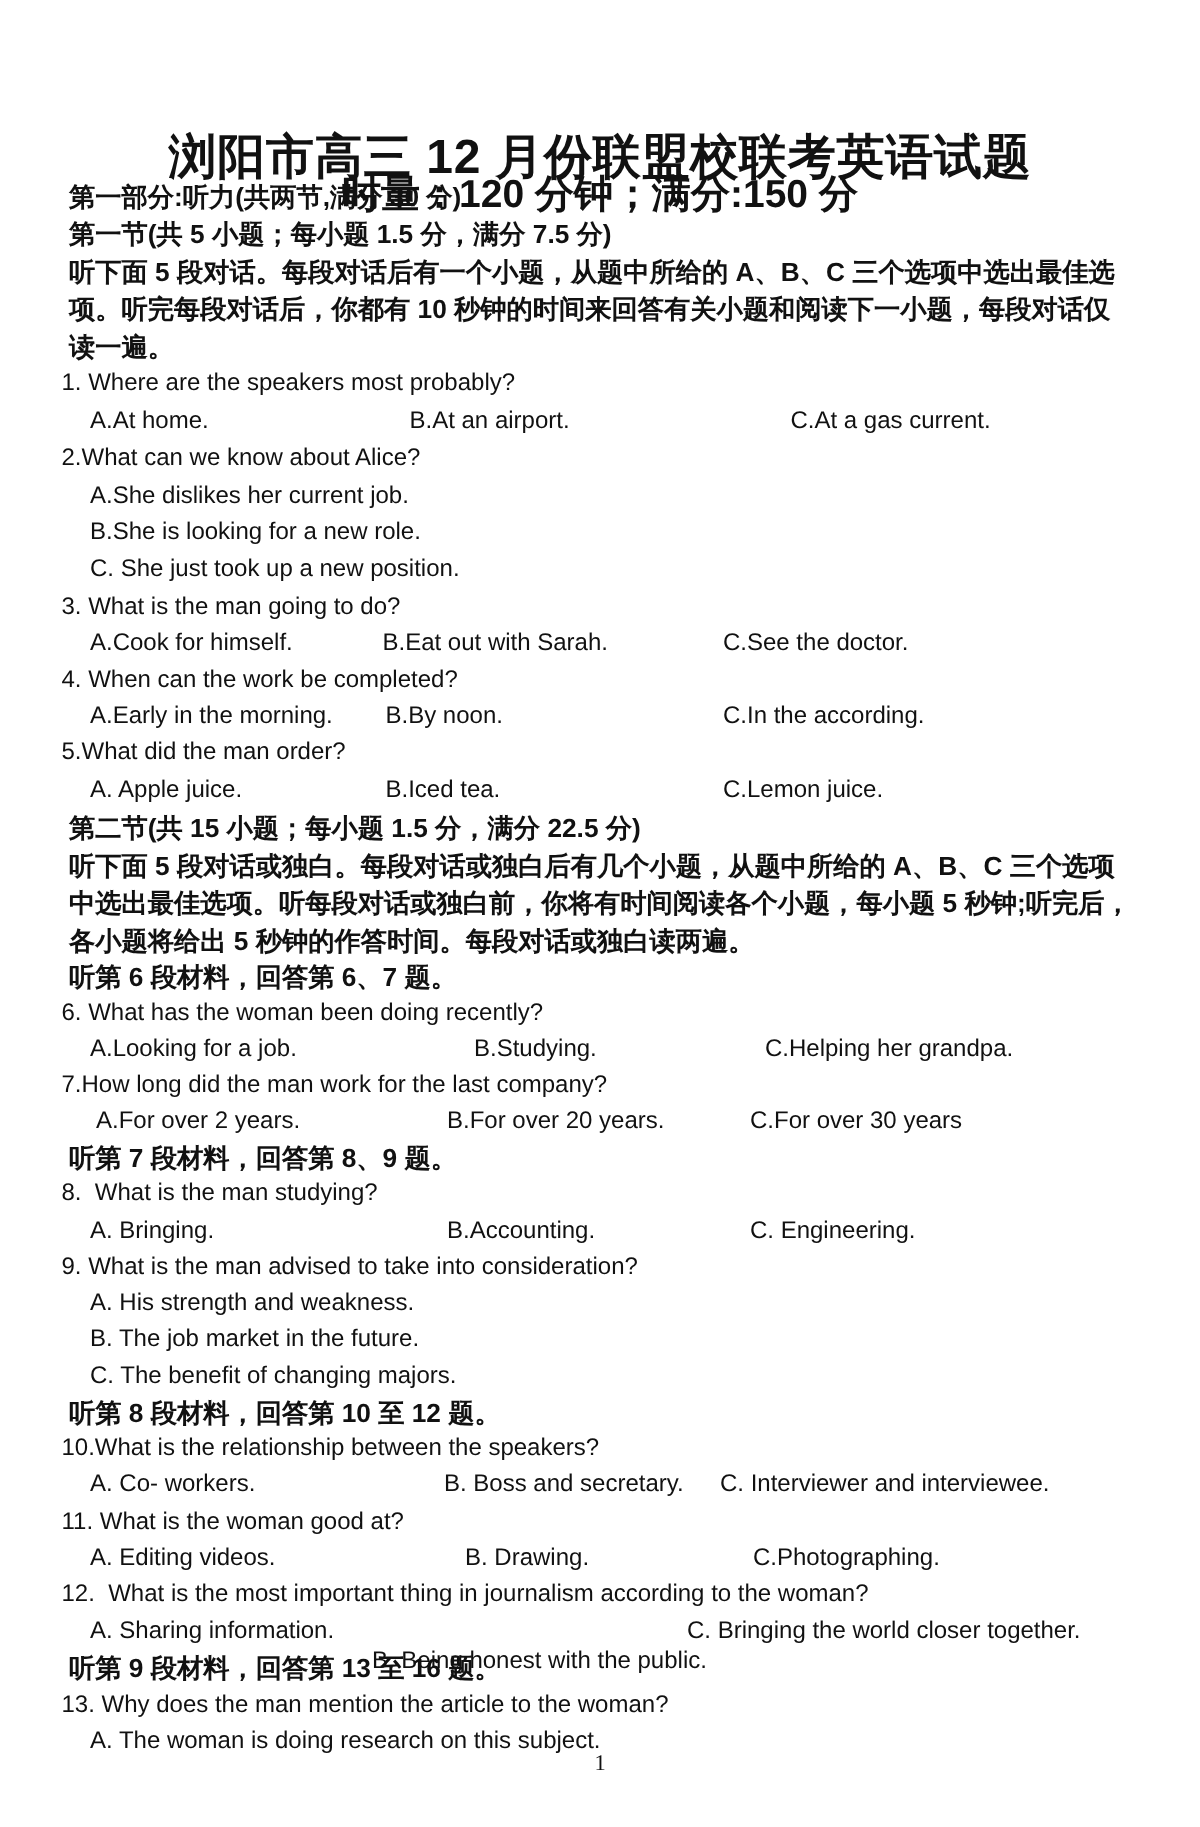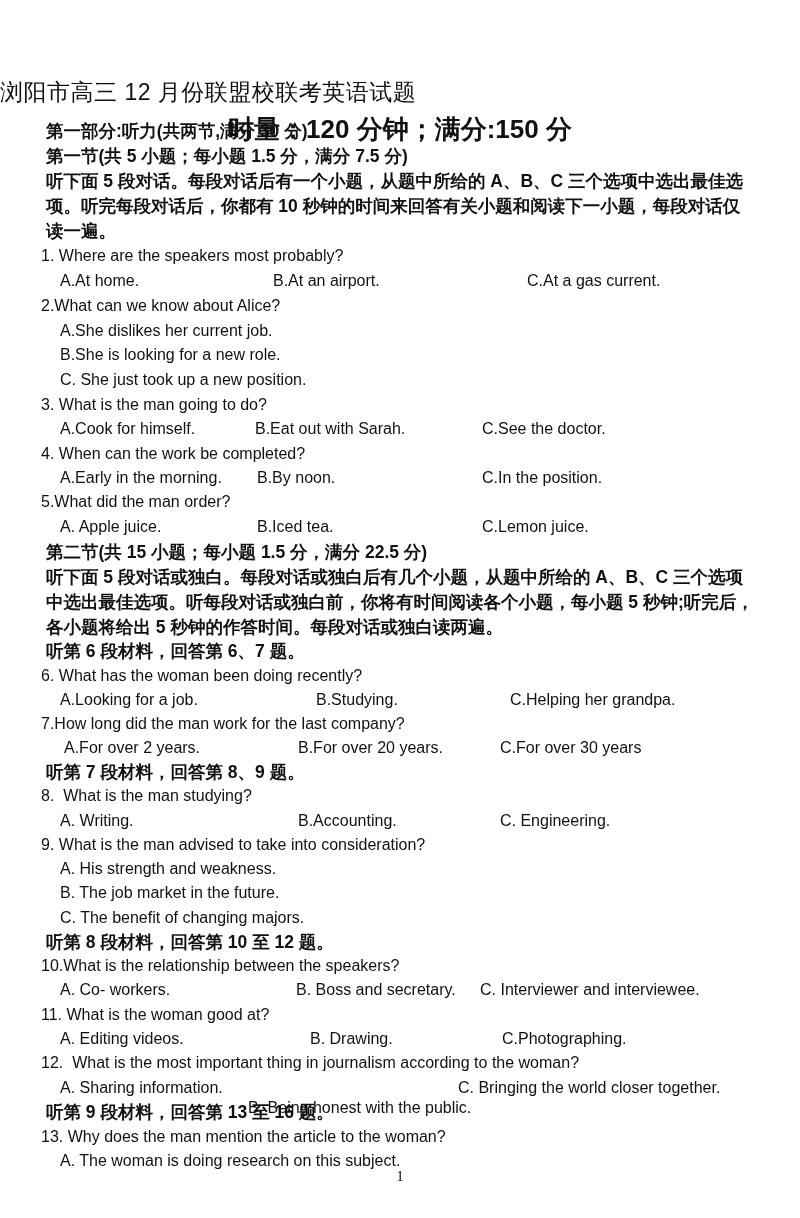--- a/index.html
+++ b/index.html
@@ -7,22 +7,22 @@
     position:relative;
     width:800px;height:1218px;
     margin:0 auto;
     background:#ffffff;
     color:#111;
     overflow:hidden;
     font-family:"Liberation Sans","DejaVu Sans",sans-serif;
   }
   .doc-title{
     position:absolute;top:62px;left:0;width:100%;
-    text-align:left;
-    font-size:23px;font-weight:400;
+    text-align:center;
+    font-size:32px;font-weight:700;
     letter-spacing:0.5px;
     white-space:pre;
   }
   .doc-subtitle{
     position:absolute;top:90px;left:0;width:100%;
     text-align:center;
     font-size:26px;font-weight:700;
     white-space:pre;
   }
   .line{
@@ -70,35 +70,35 @@
       <div class="line cn" style="top: 221px;">读一遍。</div>
       <div class="line q" style="top: 246px;">1. Where are the speakers most probably?</div>
       <div class="line opts" style="top: 271px;"><span class="o" style="left: 60px;">A.At home.</span><span class="o" style="left: 273px;">B.At an airport.</span><span class="o" style="left: 527px;">C.At a gas current.</span></div>
       <div class="line q" style="top: 296px;">2.What can we know about Alice?</div>
       <div class="line opt" style="top: 321px;">A.She dislikes her current job.</div>
       <div class="line opt" style="top: 345px;">B.She is looking for a new role.</div>
       <div class="line opt" style="top: 370px;">C. She just took up a new position.</div>
       <div class="line q" style="top: 395px;">3. What is the man going to do?</div>
       <div class="line opts" style="top: 419px;"><span class="o" style="left: 60px;">A.Cook for himself.</span><span class="o" style="left: 255px;">B.Eat out with Sarah.</span><span class="o" style="left: 482px;">C.See the doctor.</span></div>
       <div class="line q" style="top: 444px;">4. When can the work be completed?</div>
-      <div class="line opts" style="top: 468px;"><span class="o" style="left: 60px;">A.Early in the morning.</span><span class="o" style="left: 257px;">B.By noon.</span><span class="o" style="left: 482px;">C.In the position.</span></div>
+      <div class="line opts" style="top: 468px;"><span class="o" style="left: 60px;">A.Early in the morning.</span><span class="o" style="left: 257px;">B.By noon.</span><span class="o" style="left: 482px;">C.In the according.</span></div>
       <div class="line q" style="top: 492px;">5.What did the man order?</div>
       <div class="line opts" style="top: 517px;"><span class="o" style="left: 60px;">A. Apple juice.</span><span class="o" style="left: 257px;">B.Iced tea.</span><span class="o" style="left: 482px;">C.Lemon juice.</span></div>
       <div class="line cn" style="top: 542px;">第二节(共 15 小题；每小题 1.5 分，满分 22.5 分)</div>
       <div class="line cn" style="top: 567px;">听下面 5 段对话或独白。每段对话或独白后有几个小题，从题中所给的 A、B、C 三个选项</div>
       <div class="line cn" style="top: 592px;">中选出最佳选项。听每段对话或独白前，你将有时间阅读各个小题，每小题 5 秒钟;听完后，</div>
       <div class="line cn" style="top: 617px;">各小题将给出 5 秒钟的作答时间。每段对话或独白读两遍。</div>
       <div class="line cn" style="top: 641px;">听第 6 段材料，回答第 6、7 题。</div>
       <div class="line q" style="top: 666px;">6. What has the woman been doing recently?</div>
       <div class="line opts" style="top: 690px;"><span class="o" style="left: 60px;">A.Looking for a job.</span><span class="o" style="left: 316px;">B.Studying.</span><span class="o" style="left: 510px;">C.Helping her grandpa.</span></div>
       <div class="line q" style="top: 714px;">7.How long did the man work for the last company?</div>
       <div class="line opts" style="top: 738px;"><span class="o" style="left: 64px;">A.For over 2 years.</span><span class="o" style="left: 298px;">B.For over 20 years.</span><span class="o" style="left: 500px;">C.For over 30 years</span></div>
       <div class="line cn" style="top: 762px;">听第 7 段材料，回答第 8、9 题。</div>
       <div class="line q" style="top: 786px;">8.  What is the man studying?</div>
-      <div class="line opts" style="top: 811px;"><span class="o" style="left: 60px;">A. Writing.</span><span class="o" style="left: 298px;">B.Accounting.</span><span class="o" style="left: 500px;">C. Engineering.</span></div>
+      <div class="line opts" style="top: 811px;"><span class="o" style="left: 60px;">A. Bringing.</span><span class="o" style="left: 298px;">B.Accounting.</span><span class="o" style="left: 500px;">C. Engineering.</span></div>
       <div class="line q" style="top: 835px;">9. What is the man advised to take into consideration?</div>
       <div class="line opt" style="top: 859px;">A. His strength and weakness.</div>
       <div class="line opt" style="top: 883px;">B. The job market in the future.</div>
       <div class="line opt" style="top: 908px;">C. The benefit of changing majors.</div>
       <div class="line cn" style="top: 932px;">听第 8 段材料，回答第 10 至 12 题。</div>
       <div class="line q" style="top: 956px;">10.What is the relationship between the speakers?</div>
       <div class="line opts" style="top: 980px;"><span class="o" style="left: 60px;">A. Co- workers.</span><span class="o" style="left: 296px;">B. Boss and secretary.</span><span class="o" style="left: 480px;">C. Interviewer and interviewee.</span></div>
       <div class="line q" style="top: 1005px;">11. What is the woman good at?</div>
       <div class="line opts" style="top: 1029px;"><span class="o" style="left: 60px;">A. Editing videos.</span><span class="o" style="left: 310px;">B. Drawing.</span><span class="o" style="left: 502px;">C.Photographing.</span></div>
       <div class="line q" style="top: 1053px;">12.  What is the most important thing in journalism according to the woman?</div>

